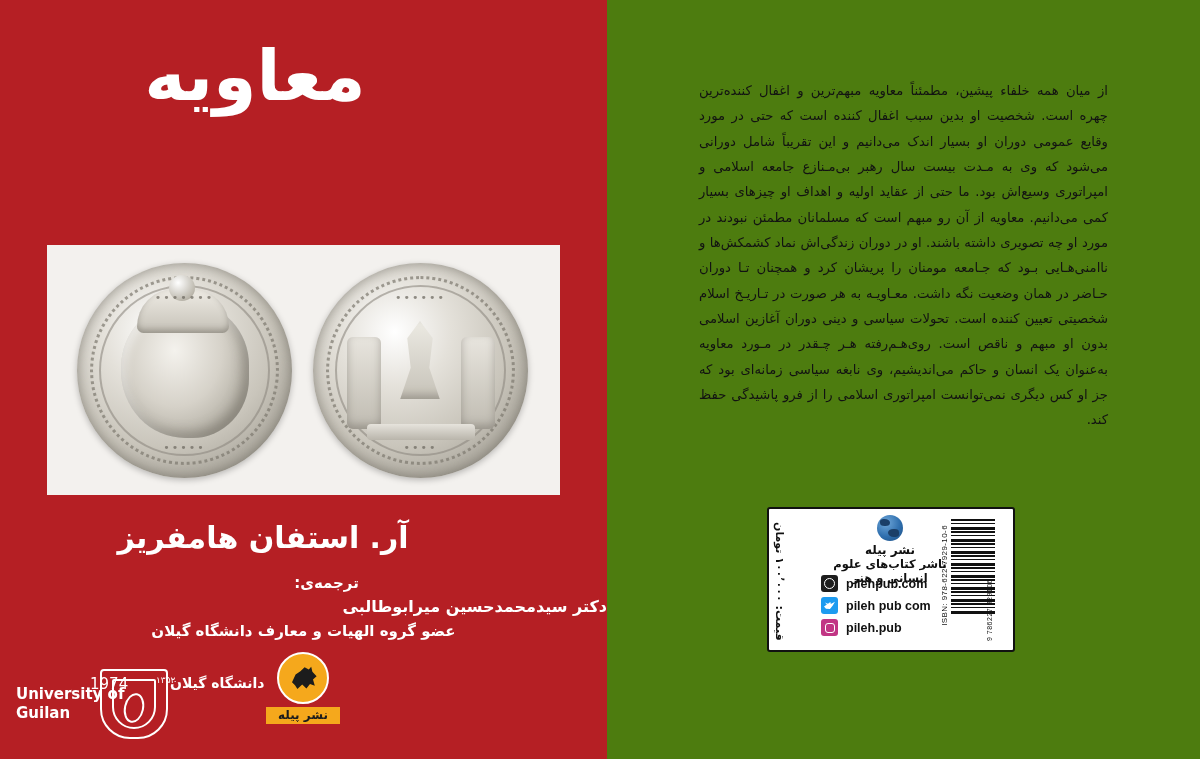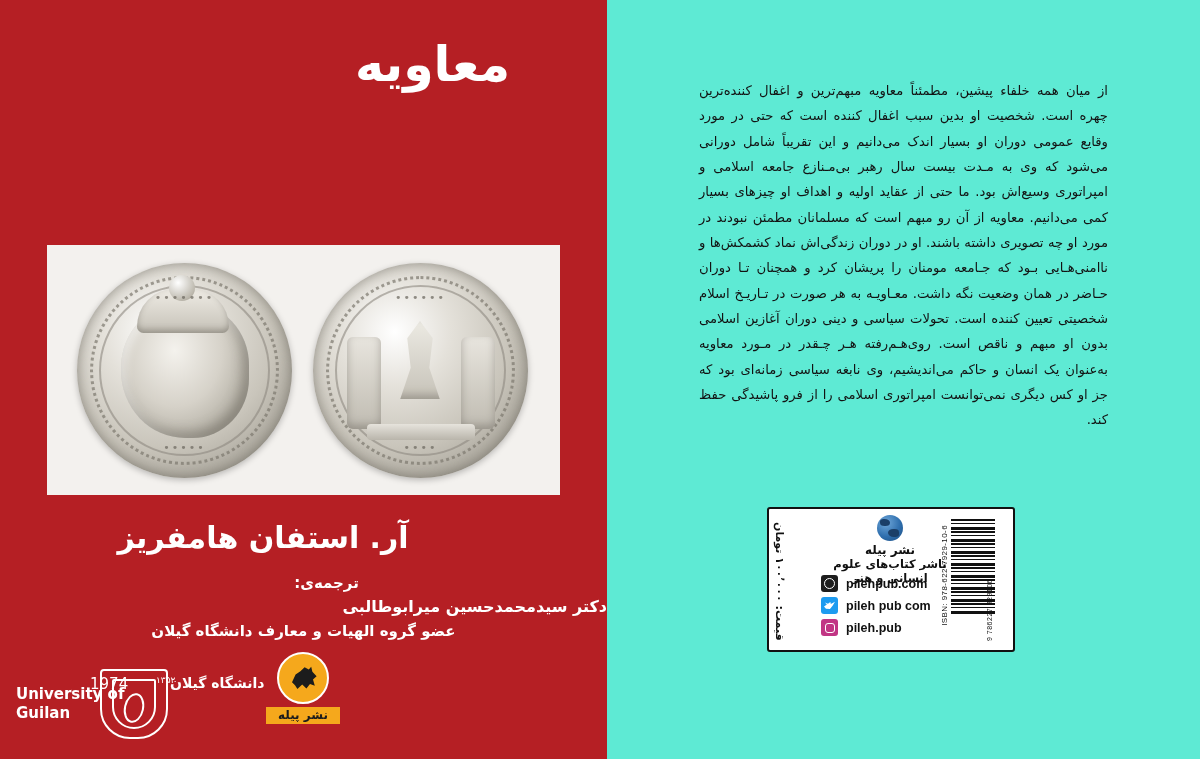--- a/index.html
+++ b/index.html
@@ -28,23 +28,23 @@
     width: 607px;
     height: 759px;
     background: #b51f24;
     overflow: hidden;
   }
   .title {
     position: absolute;
     top: 38px;
     left: 0;
     width: 510px;
-    text-align: right;
-    color: #ffffff;
-    font-size: 49px;
+    text-align: center;
+    color: #ffffff;
+    font-size: 70px;
     font-weight: bold;
     letter-spacing: 0px;
     direction: rtl;
     line-height: 1.1;
   }
   .subtitle {
     position: absolute;
     top: 168px;
     left: 0;
     width: 607px;
@@ -285,21 +285,21 @@
     direction: rtl;
   }
 
   
   .back-cover {
     position: absolute;
     top: 0;
     left: 607px;
     width: 593px;
     height: 759px;
-    background: #5eead4;
+    background: #4d7c0f;
   }
   .blurb {
     position: absolute;
     top: 78px;
     left: 92px;
     width: 409px;
     direction: rtl;
     text-align: justify;
     color: #121212;
     font-size: 13.2px;

